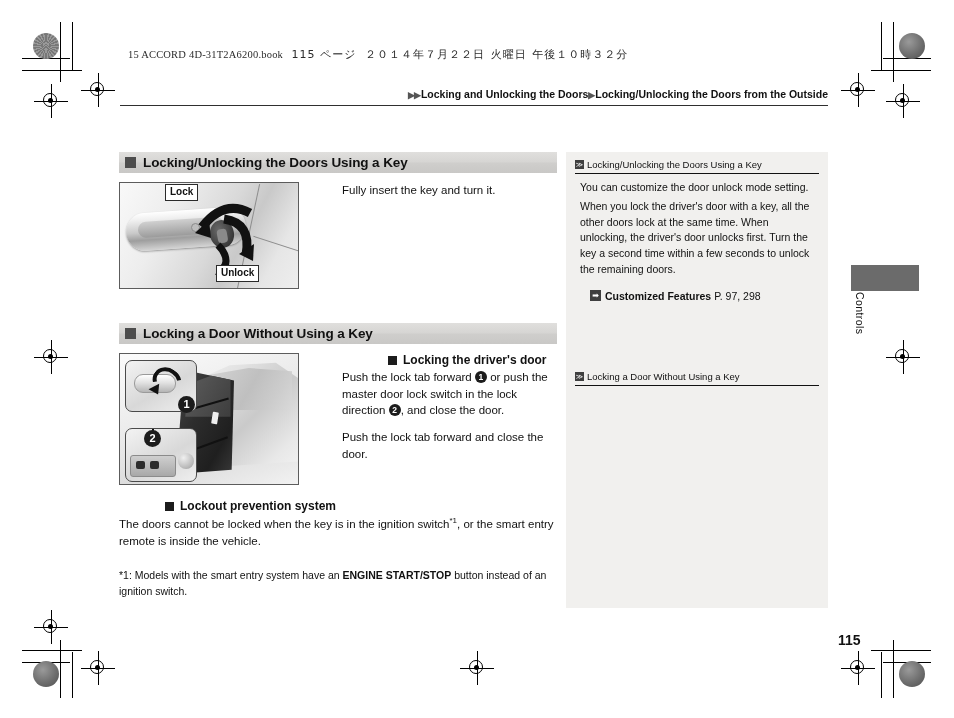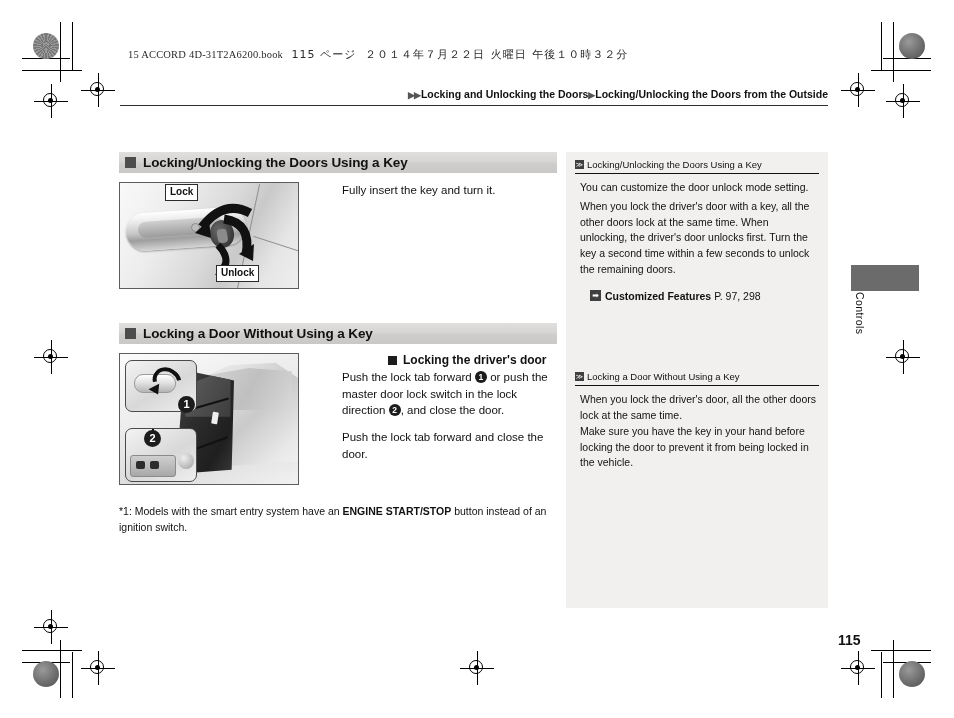--- a/index.html
+++ b/index.html
@@ -417,20 +417,27 @@
         <div class="subhead">
           <span class="sq"></span>
           <span>Locking the driver's door</span>
         </div>
         <div class="para"><span>Push the lock tab forward </span><span class="inum">1</span><span> or push the master door lock switch in the lock direction </span><span class="inum">2</span><span>, and close the door.</span></div>
 
         <div class="para">Push the lock tab forward and close the door.</div>
       </div>
     </div>
 
+    <div class="lockout">
+      <div class="subhead">
+        <span class="sq"></span>
+        <span>Lockout prevention system</span>
+      </div>
+      <div class="para"><span>The doors cannot be locked when the key is in the ignition switch</span><span class="sup">*1</span><span>, or the smart entry remote is inside the vehicle.</span></div>
+    </div>
 
     <div class="foot"><span>*1:</span><span> Models with the smart entry system have an </span><b>ENGINE START/STOP</b><span> button instead of an ignition switch.</span></div>
   </div>
 
   <div class="right">
 
     <div class="sb-sec">
       <div class="sb-head">
         <span class="mk">≫</span>
         <span>Locking/Unlocking the Doors Using a Key</span>
@@ -446,24 +453,20 @@
       </div>
     </div>
 
     <div class="sb-gap"></div>
 
     <div class="sb-sec">
       <div class="sb-head">
         <span class="mk">≫</span>
         <span>Locking a Door Without Using a Key</span>
       </div>
-      <div class="sb-body">
-        <p style="margin-bottom:0;">When you lock the driver's door, all the other doors lock at the same time.</p>
-        <p>Make sure you have the key in your hand before locking the door to prevent it from being locked in the vehicle.</p>
-      </div>
     </div>
   </div>
 
   <div class="tabblk"></div>
   <div class="tablabel">Controls</div>
   <div class="pageno">115</div>
 
 </div>
 
 </body></html>

